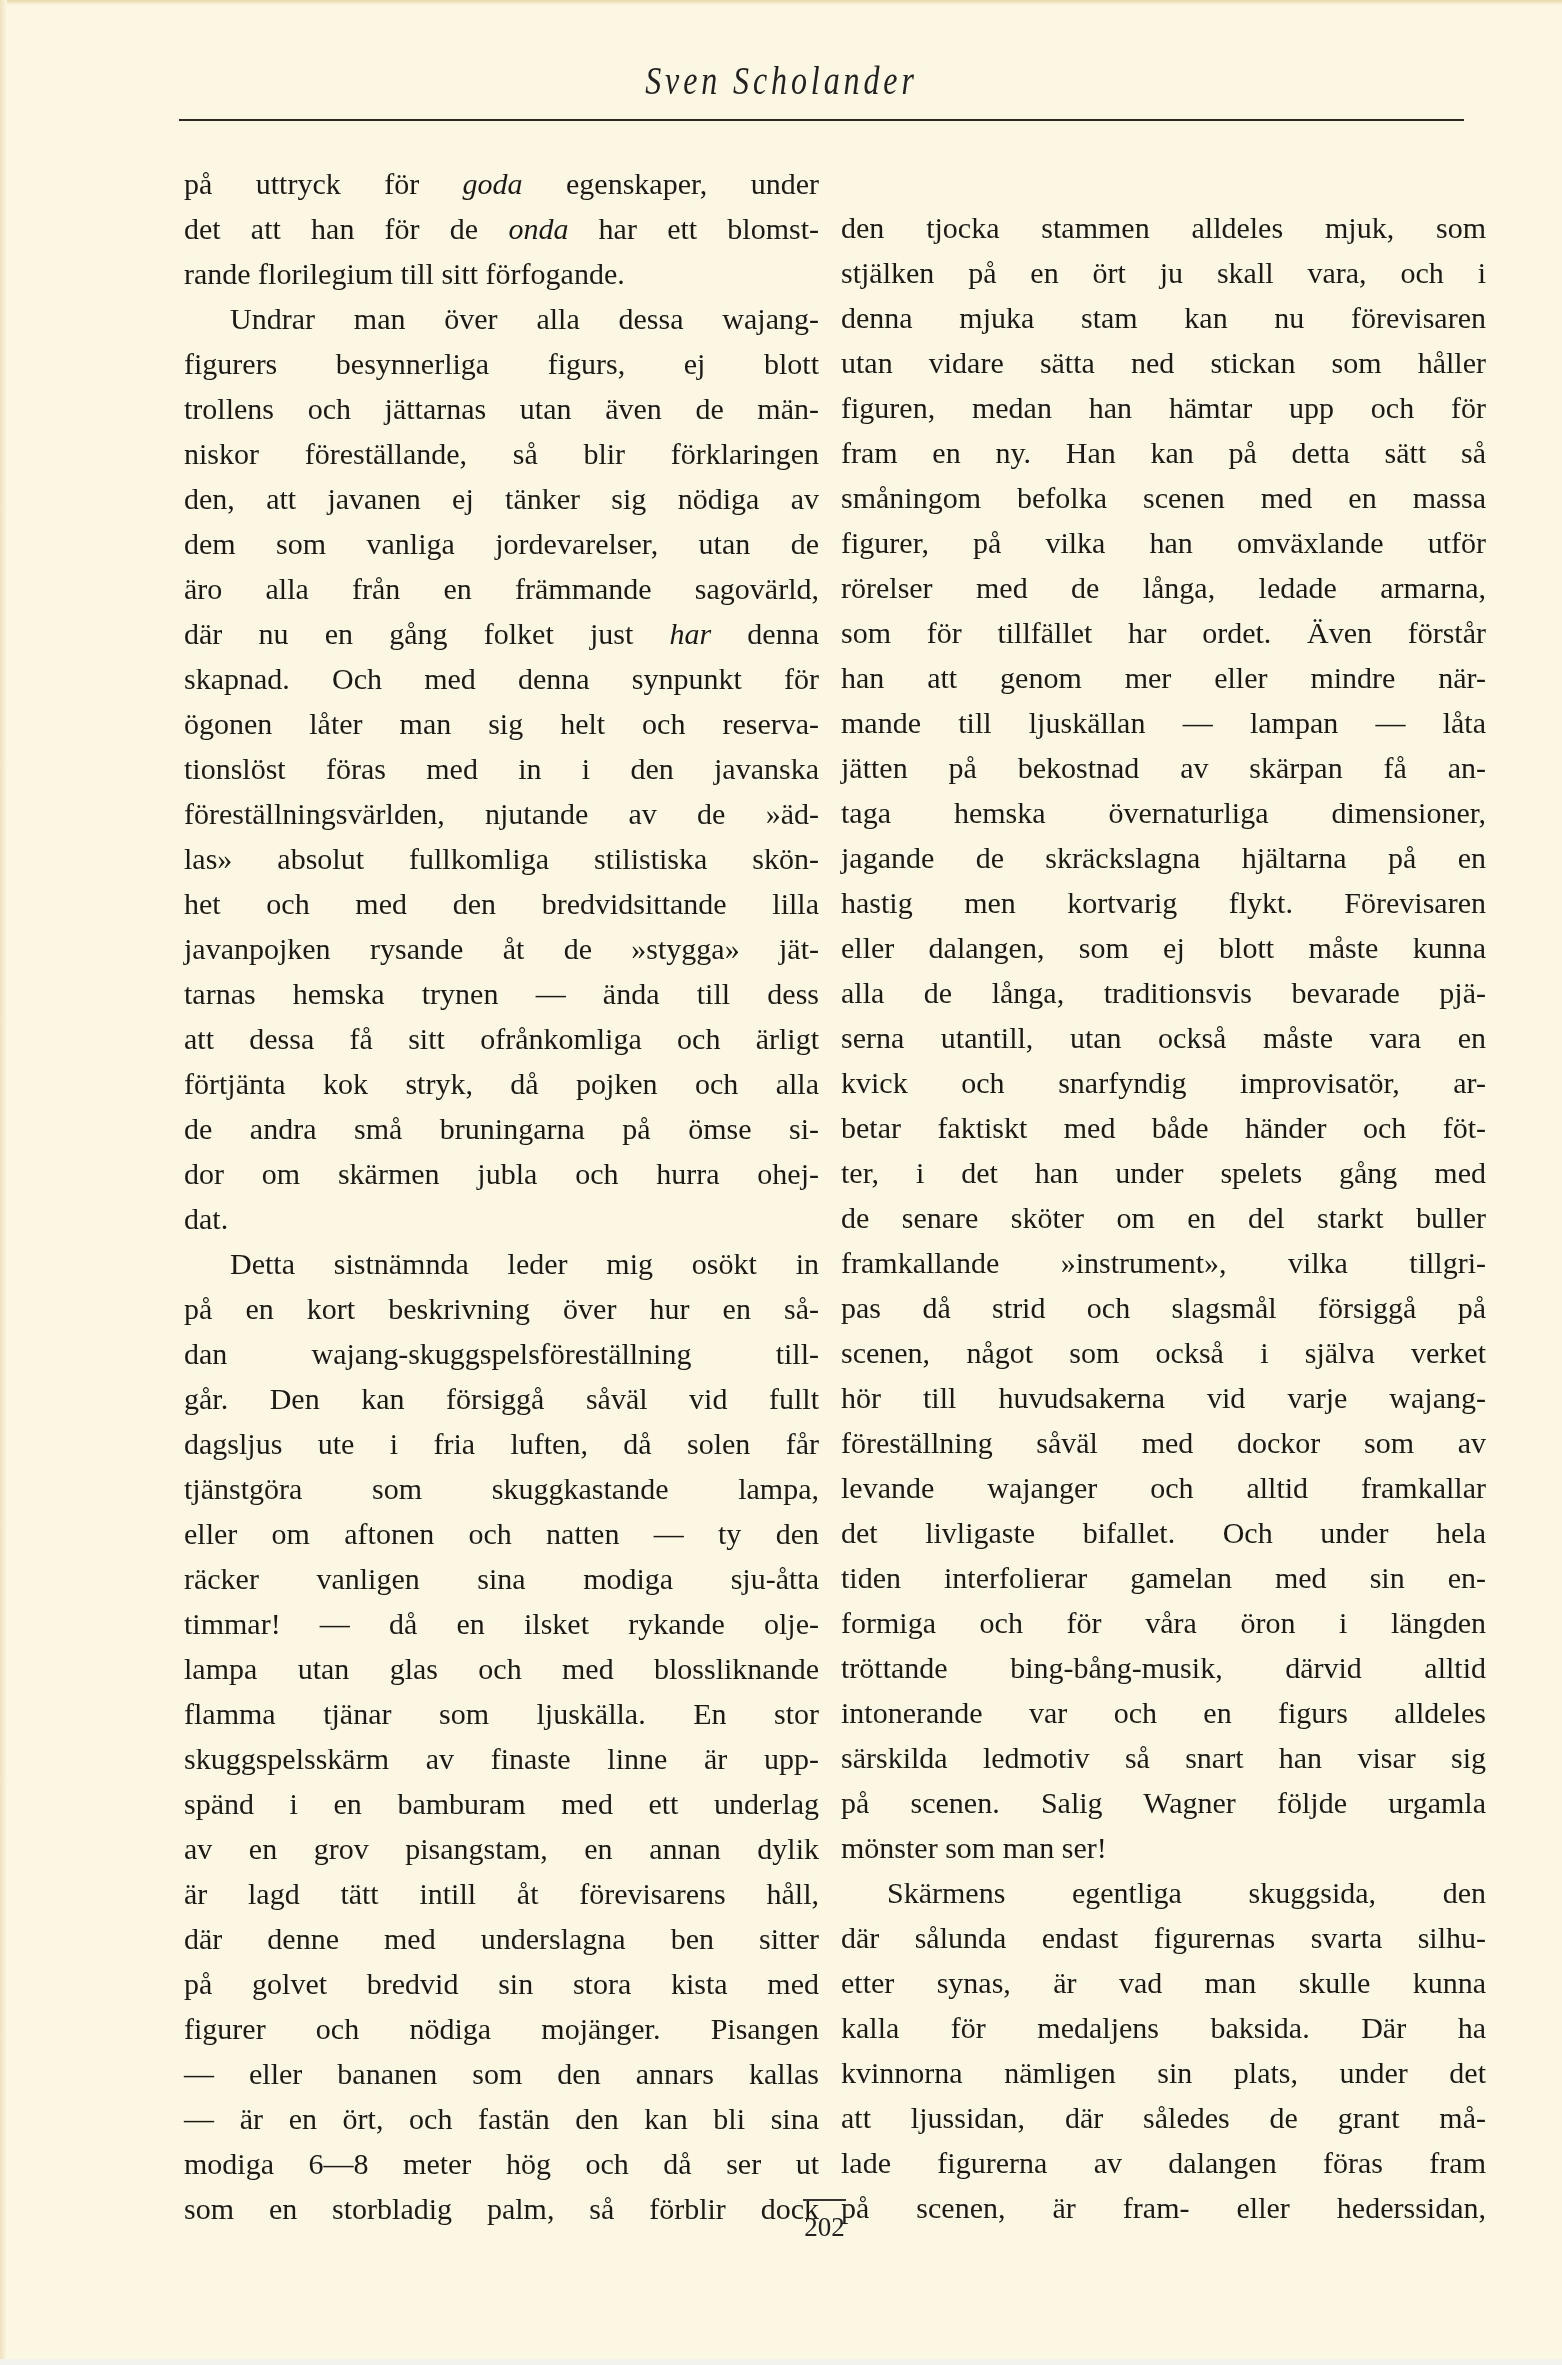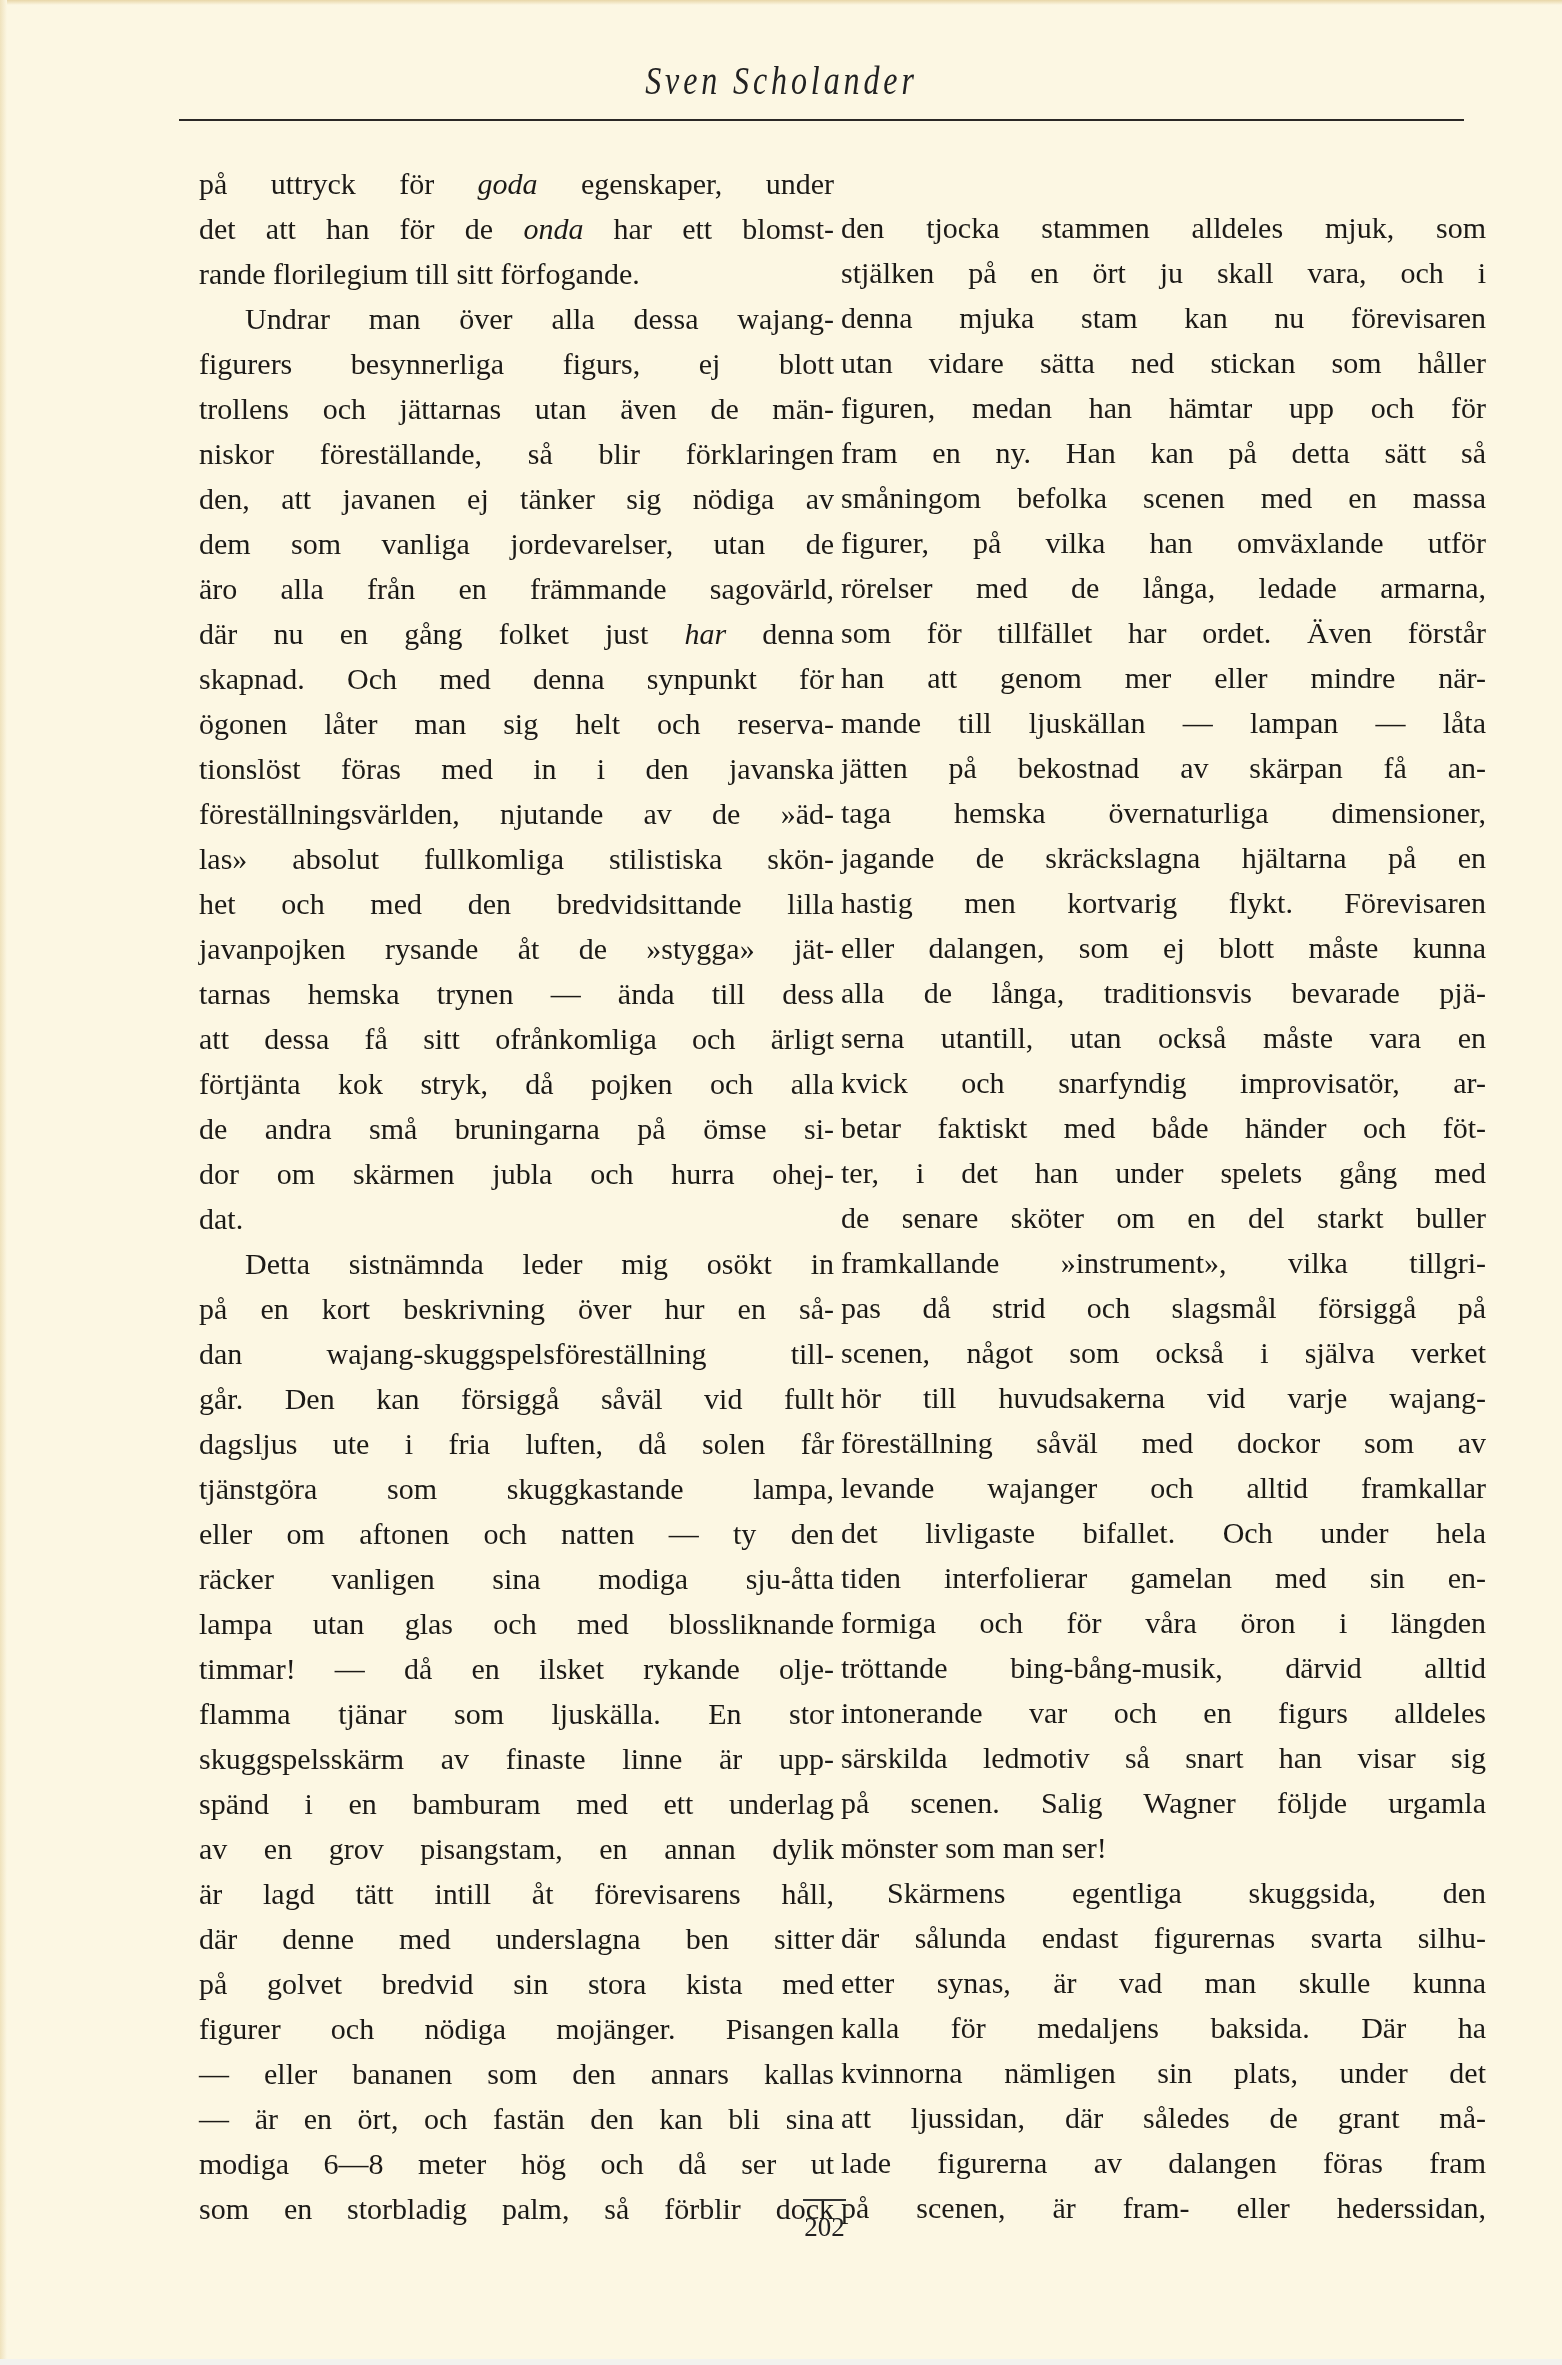--- a/index.html
+++ b/index.html
@@ -35,21 +35,21 @@
   }
   .head-rule {
     position: absolute; left: 179px; top: 119px; width: 1285px; height: 1.6px;
     background: #2a2826;
   }
   .column {
     position: absolute; top: 161px;
     font-size: 30px;
     line-height: 45px;
   }
-  .col-left { left: 199px; width: 635px; }
+  .col-left { left: 184px; width: 635px; }
   .col-right { left: 841px; width: 645px; margin-top: 44px; }
   .line {
     display: block;
     text-align: justify;
     text-align-last: justify;
     white-space: nowrap;
     height: 45px;
     overflow: visible;
   }
   .line.last { text-align-last: left; }
@@ -99,22 +99,22 @@
     <span class="line"><span>dor om skärmen jubla och hurra ohej-</span></span>
     <span class="line last"><span>dat.</span></span>
     <span class="line indent"><span>Detta sistnämnda leder mig osökt in</span></span>
     <span class="line"><span>på en kort beskrivning över hur en så-</span></span>
     <span class="line"><span>dan wajang-skuggspelsföreställning till-</span></span>
     <span class="line"><span>går. Den kan försiggå såväl vid fullt</span></span>
     <span class="line"><span>dagsljus ute i fria luften, då solen får</span></span>
     <span class="line"><span>tjänstgöra som skuggkastande lampa,</span></span>
     <span class="line"><span>eller om aftonen och natten — ty den</span></span>
     <span class="line"><span>räcker vanligen sina modiga sju-åtta</span></span>
+    <span class="line"><span>timmar! — då en ilsket rykande olje-</span></span>
     <span class="line"><span>lampa utan glas och med blossliknande</span></span>
-    <span class="line"><span>timmar! — då en ilsket rykande olje-</span></span>
     <span class="line"><span>flamma tjänar som ljuskälla. En stor</span></span>
     <span class="line"><span>skuggspelsskärm av finaste linne är upp-</span></span>
     <span class="line"><span>spänd i en bamburam med ett underlag</span></span>
     <span class="line"><span>av en grov pisangstam, en annan dylik</span></span>
     <span class="line"><span>är lagd tätt intill åt förevisarens håll,</span></span>
     <span class="line"><span>där denne med underslagna ben sitter</span></span>
     <span class="line"><span>på golvet bredvid sin stora kista med</span></span>
     <span class="line"><span>figurer och nödiga mojänger. Pisangen</span></span>
     <span class="line"><span>— eller bananen som den annars kallas</span></span>
     <span class="line"><span>— är en ört, och fastän den kan bli sina</span></span>

